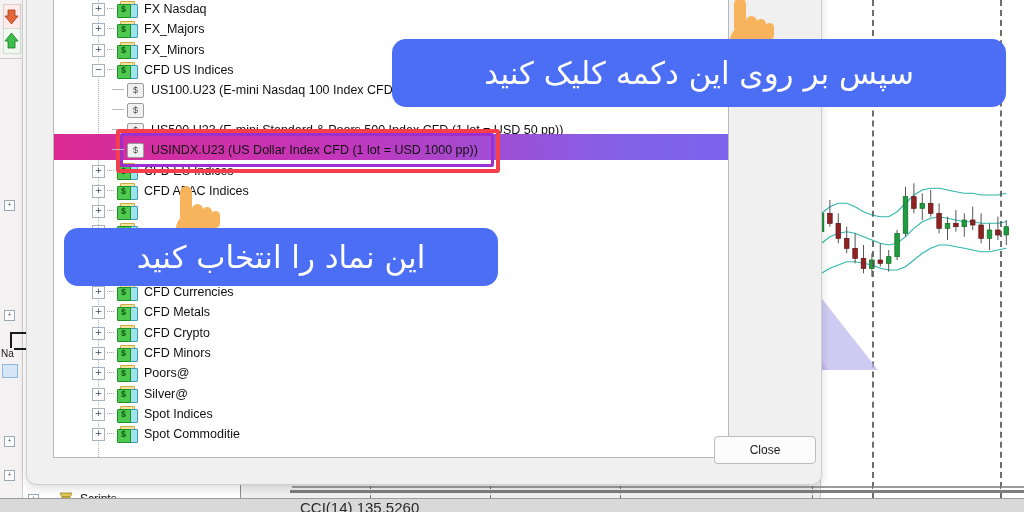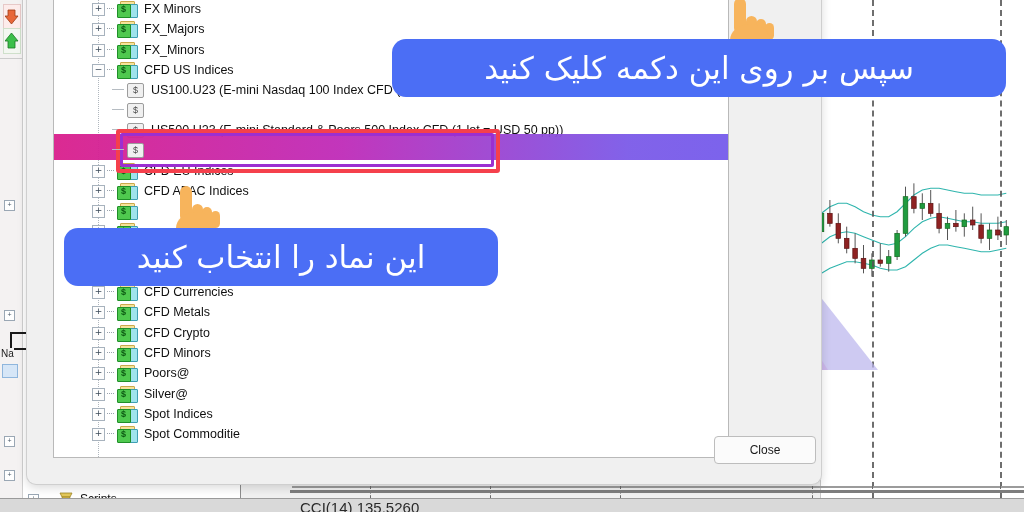--- a/index.html
+++ b/index.html
@@ -55,21 +55,21 @@
   .sym-ic{width:15px;height:13px;margin-right:7px;flex:none;background:#f0f0f0;border:1px solid #9c9c9c;border-radius:2px;
           font-size:9px;color:#4a4a4a;text-align:center;line-height:12px;}
   
   #purple-box{position:absolute;left:66px;top:158px;width:368px;height:28px;border:3px solid #9b2fd1;border-radius:2px;}
   #purple-fill{position:absolute;left:0px;top:159px;width:820px;height:26px;
      background:linear-gradient(90deg,#d91f8c 0%,#bf2bb8 35%,#7b5ae8 70%,#6c5cf0 100%);opacity:.95;}
   #red-box{position:absolute;left:62px;top:154px;width:376px;height:36px;border:4px solid #f5404c;border-radius:3px;}
   
   .callout{position:absolute;background:#4b6ef5;border-radius:14px;display:flex;align-items:center;justify-content:center;
            color:#ffffff;font-family:"DejaVu Sans",sans-serif;direction:rtl;}
-  #callout-top{left:392px;top:39px;width:614px;height:58px;font-size:31px;}
+  #callout-top{left:392px;top:39px;width:614px;height:68px;font-size:31px;}
   #callout-bottom{left:64px;top:228px;width:434px;height:58px;font-size:31px;}
   
   .hand{position:absolute;}
   
   #watermark{position:absolute;left:560px;top:180px;width:440px;height:235px;pointer-events:none;}
 </style>
 </head>
 <body>
 
 <div id="chart-area">
@@ -215,21 +215,21 @@
     <div class="vline"></div>
     <div id="tree-rows">
         <div class="trow" style="top: 24px; padding-left: 38px;">
           <div class="tgl">+</div>
           <div class="dots"></div>
           <div class="folder">
             <div class="f-back"></div>
             <div class="f-cyan"></div>
             <div class="f-green"></div>
           </div>
-          <span>FX Minors</span>
+          <span>FX Nasdaq</span>
         </div>
         <div class="trow" style="top: 44px; padding-left: 38px;">
           <div class="tgl">+</div>
           <div class="dots"></div>
           <div class="folder">
             <div class="f-back"></div>
             <div class="f-cyan"></div>
             <div class="f-green"></div>
           </div>
           <span>FX_Majors</span>
@@ -410,20 +410,21 @@
         </div>
       </div>
 
     <div id="purple-fill"></div>
     <div id="purple-box"></div>
     <div id="red-box"></div>
     <div id="tree-rows-top">
         <div class="trow" style="top: 165px; padding-left: 58px;">
           <div class="dash"></div>
           <div class="sym-ic">$</div>
+          <span>USINDX.U23  (US Dollar Index CFD (1 lot = USD 1000 pp))</span>
         </div>
       </div>
   </div>
   <div id="close-btn">Close</div>
 </div>
 
 <svg class="hand" style="left:712px;top:-8px;" width="72" height="72" viewBox="0 0 72 72">
   <g fill="#f7b45c">
     <rect x="22" y="6" width="12" height="36" rx="6"></rect>
     <rect x="34" y="24" width="11" height="24" rx="5.5"></rect>

